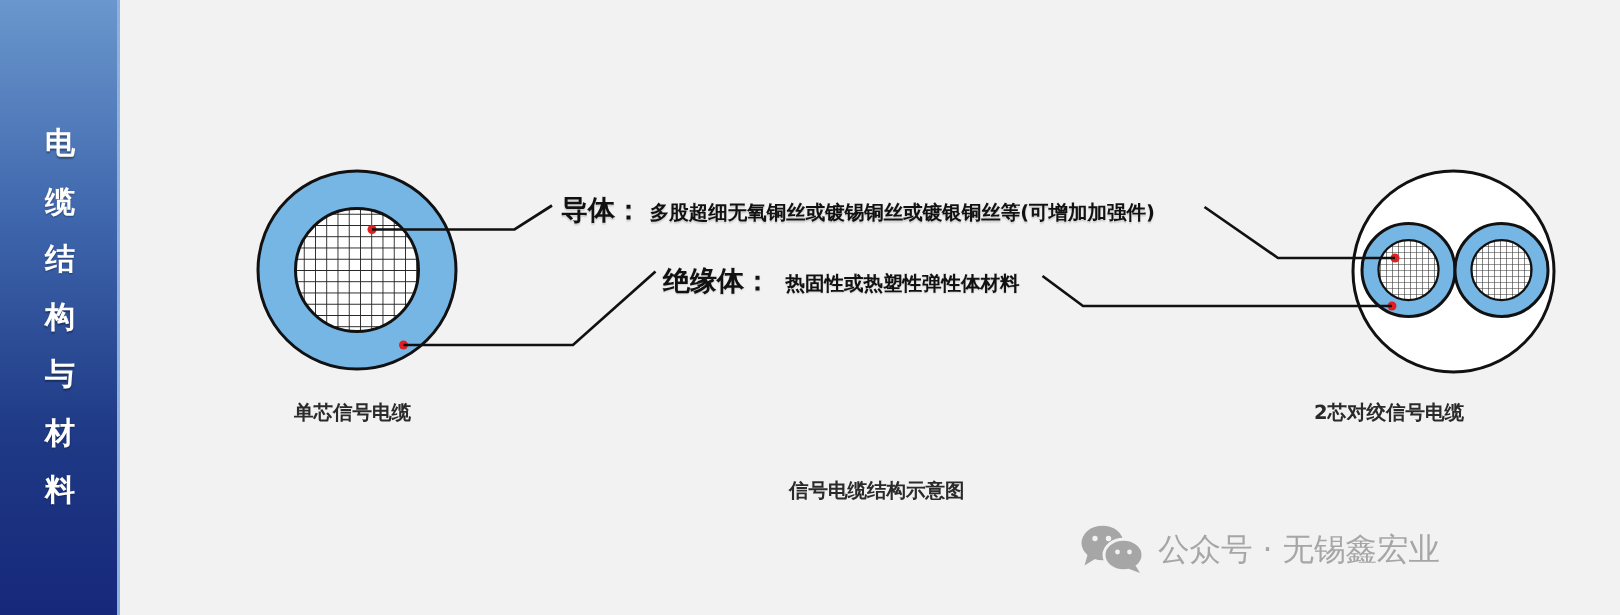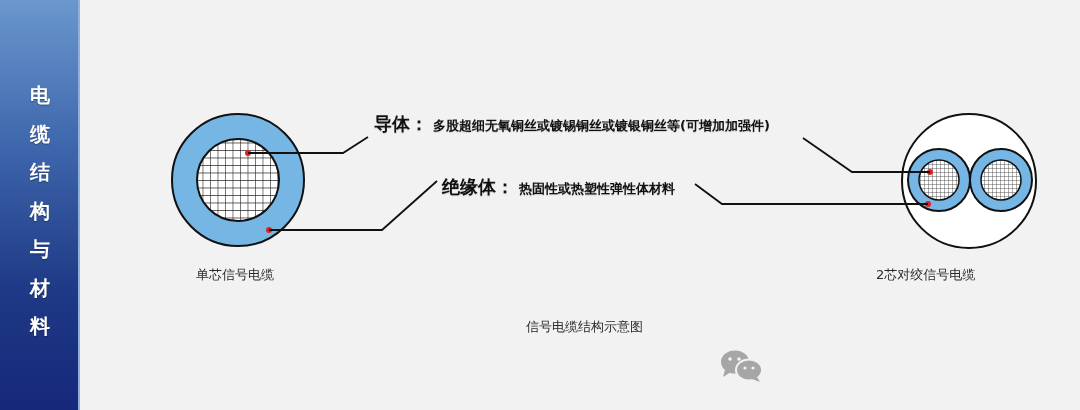--- a/index.html
+++ b/index.html
@@ -24,21 +24,21 @@
     text-shadow:0 1px 1px rgba(0,0,0,0.35);
   }
   svg.diagram { position:absolute; left:0; top:0; }
   .label {
     position:absolute; color:#111; white-space:nowrap;
     text-shadow:0 1px 1px rgba(0,0,0,0.15);
   }
   .label .key { font-weight:bold; font-size:18px; }
   .label .val { font-size:13px; font-weight:bold; }
   .caption {
-    position:absolute; font-size:13px; font-weight:normal; color:#2a2a2a;
+    position:absolute; font-size:13px; font-weight:bold; color:#2a2a2a;
     white-space:nowrap;
   }
   .watermark {
     position:absolute; left:720px; top:349px; display:flex; align-items:center;
     color:#a6a6a6; font-size:21px;
   }
   .watermark .wx { width:44px; height:34px; margin-right:8px; position:relative; }
 </style>
 </head>
 <body>
@@ -85,26 +85,26 @@
   </g>
 
   <g fill="none" stroke="#111" stroke-width="1.8">
     <polyline points="248,153 343,153 368,137"></polyline>
     <polyline points="269,230 382,230 437,181"></polyline>
     <polyline points="803,138 852,172 930,172"></polyline>
     <polyline points="695,184 722,204 928,204"></polyline>
   </g>
 </svg>
 
-<div class="label" style="left:374px; top:112px;">
+<div class="label" style="left:374px; top:128px;">
   <span class="key">导体：</span>
   <span class="val">多股超细无氧铜丝或镀锡铜丝或镀银铜丝等(可增加加强件)</span>
 </div>
 
-<div class="label" style="left:442px; top:175px;">
+<div class="label" style="left:442px; top:175px;font-family:Liberation Mono, monospace;">
   <span class="key">绝缘体：</span>
   <span class="val">热固性或热塑性弹性体材料</span>
 </div>
 
 <div class="caption" style="left:196px; top:266px;">单芯信号电缆</div>
 <div class="caption" style="left:876px; top:266px;">2芯对绞信号电缆</div>
 <div class="caption" style="left:494px; top:318px;margin-left:32px;">信号电缆结构示意图</div>
 
 <div class="watermark">
   <div class="wx">
@@ -112,13 +112,14 @@
       <ellipse cx="15" cy="13" rx="14" ry="11.5" fill="#a6a6a6"></ellipse>
       <path d="M5 21 L3 28 L11 23 Z" fill="#a6a6a6"></path>
       <ellipse cx="29" cy="21" rx="13" ry="10.5" fill="#a6a6a6" stroke="#f2f2f2" stroke-width="2"></ellipse>
       <path d="M37 28 L40 33 L32 30 Z" fill="#a6a6a6"></path>
       <circle cx="10" cy="10" r="1.8" fill="#f2f2f2"></circle>
       <circle cx="19" cy="10" r="1.8" fill="#f2f2f2"></circle>
       <circle cx="25" cy="19" r="1.6" fill="#f2f2f2"></circle>
       <circle cx="33" cy="19" r="1.6" fill="#f2f2f2"></circle>
     </svg>
   </div>
+  <span>公众号 · 无锡鑫宏业</span>
 </div>
 
 </body></html>

